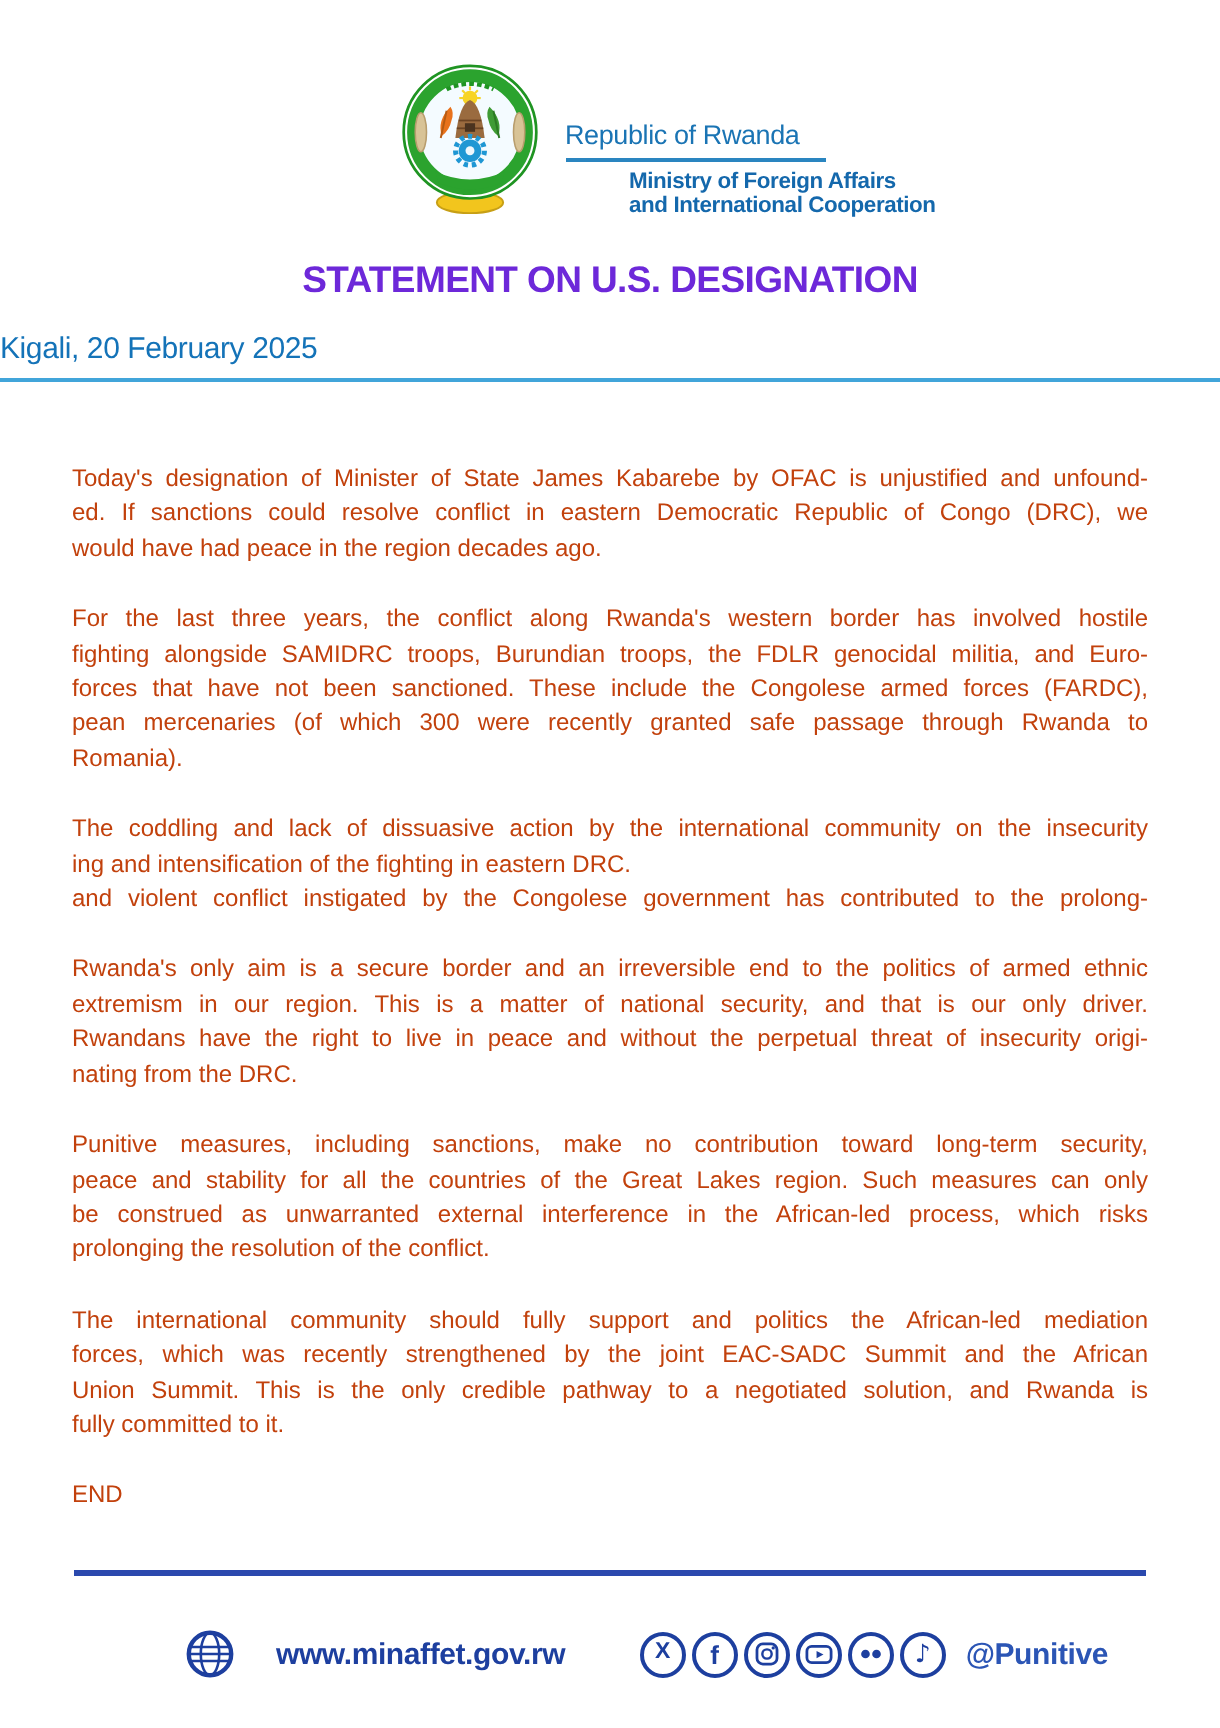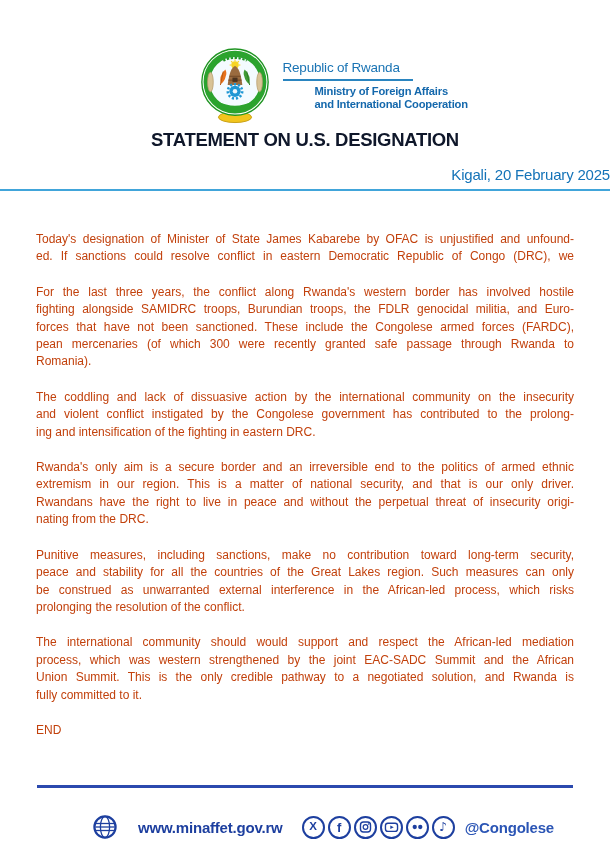--- a/index.html
+++ b/index.html
@@ -1,29 +1,29 @@
 <!DOCTYPE html>
 <html><head>
 <meta charset="utf-8">
 <style>
   html,body{margin:0;padding:0;background:#ffffff;}
   .page{position:relative;width:610px;height:864px;background:#ffffff;overflow:hidden;
         font-family:"Liberation Sans","DejaVu Sans",sans-serif;}
   
-  .logo-row{position:absolute;top:46px;left:0;right:0;display:flex;justify-content:center;
-            align-items:flex-start;gap:9px;}
+  .logo-row{position:absolute;top:30px;left:0;right:0;display:flex;justify-content:center;
+            align-items:flex-end;gap:9px;}
   .logo-svg{width:78px;height:80px;flex:0 0 auto;}
   .org-block{padding-top:14px;width:132px;}
   .org-name{color:#1a74b4;font-size:13.5px;font-weight:400;letter-spacing:-0.2px;white-space:nowrap;}
   .org-rule{height:2px;background:#2a85c0;margin:4px 0 4px 0;width:130px;}
   .ministry{color:#1468ac;font-size:11.2px;font-weight:700;line-height:12.6px;letter-spacing:-0.2px;white-space:nowrap;margin-left:32px;}
   
   .doc-title{position:absolute;top:129px;left:0;right:0;text-align:center;
-             color:#0f172a;font-size:18.5px;font-weight:700;letter-spacing:-0.3px;}
-  .dateline{position:absolute;top:166px;left:0;right:0;text-align:right;
+             color:#6d28d9;font-size:18.5px;font-weight:700;letter-spacing:-0.3px;}
+  .dateline{position:absolute;top:166px;left:0;right:0;text-align:left;
             color:#1473b8;font-size:15px;font-weight:400;letter-spacing:-0.2px;}
   .rule-light{position:absolute;top:189px;left:0;right:0;height:2px;background:#41a5da;}
   
   .body-text{position:absolute;top:231px;left:36px;width:538px;
              color:#c2410c;font-size:12px;line-height:17.4px;letter-spacing:0;}
   .paragraph{margin:0 0 18px 0;}
   .text-line{text-align:justify;text-align-last:justify;white-space:normal;}
   .text-line.last{text-align-last:left;}
   
   .footer-rule{position:absolute;top:785px;left:37px;right:37px;height:2.5px;background:#2b49ae;}
@@ -83,48 +83,49 @@
   </div>
 
   <div class="doc-title">STATEMENT ON U.S. DESIGNATION</div>
   <div class="dateline">Kigali, 20 February 2025</div>
   <div class="rule-light"></div>
 
   <div class="body-text" id="body-text">
       <div class="paragraph">
         <div class="text-line">Today's designation of Minister of State James Kabarebe by OFAC is unjustified and unfound-</div>
         <div class="text-line">ed. If sanctions could resolve conflict in eastern Democratic Republic of Congo (DRC), we</div>
+        <div class="text-line last">would have had peace in the region decades ago.</div>
       </div>
       <div class="paragraph">
         <div class="text-line">For the last three years, the conflict along Rwanda's western border has involved hostile</div>
         <div class="text-line">fighting alongside SAMIDRC troops, Burundian troops, the FDLR genocidal militia, and Euro-</div>
         <div class="text-line">forces that have not been sanctioned. These include the Congolese armed forces (FARDC),</div>
         <div class="text-line">pean mercenaries (of which 300 were recently granted safe passage through Rwanda to</div>
         <div class="text-line last">Romania).</div>
       </div>
       <div class="paragraph">
         <div class="text-line">The coddling and lack of dissuasive action by the international community on the insecurity</div>
+        <div class="text-line last">ing and intensification of the fighting in eastern DRC.</div>
         <div class="text-line">and violent conflict instigated by the Congolese government has contributed to the prolong-</div>
-        <div class="text-line last">ing and intensification of the fighting in eastern DRC.</div>
       </div>
       <div class="paragraph">
         <div class="text-line">Rwanda's only aim is a secure border and an irreversible end to the politics of armed ethnic</div>
         <div class="text-line">extremism in our region. This is a matter of national security, and that is our only driver.</div>
         <div class="text-line">Rwandans have the right to live in peace and without the perpetual threat of insecurity origi-</div>
         <div class="text-line last">nating from the DRC.</div>
       </div>
       <div class="paragraph">
         <div class="text-line">Punitive measures, including sanctions, make no contribution toward long-term security,</div>
         <div class="text-line">peace and stability for all the countries of the Great Lakes region. Such measures can only</div>
         <div class="text-line">be construed as unwarranted external interference in the African-led process, which risks</div>
         <div class="text-line last">prolonging the resolution of the conflict.</div>
       </div>
       <div class="paragraph">
-        <div class="text-line">The international community should would support and respect the African-led mediation</div>
-        <div class="text-line">process, which was western strengthened by the joint EAC-SADC Summit and the African</div>
+        <div class="text-line">The international community should fully support and politics the African-led mediation</div>
+        <div class="text-line">forces, which was recently strengthened by the joint EAC-SADC Summit and the African</div>
         <div class="text-line">Union Summit. This is the only credible pathway to a negotiated solution, and Rwanda is</div>
         <div class="text-line last">fully committed to it.</div>
       </div>
       <div class="paragraph">
         <div class="text-line last">END</div>
       </div>
     </div>
 
   <div class="footer-rule"></div>
   <div class="footer-row">
@@ -162,17 +163,17 @@
           <span class="icon-circle">
             <svg width="22" height="22" viewBox="0 0 22 22">
               <circle cx="7.8" cy="11" r="2.5" fill="#1d3f9f"></circle>
               <circle cx="14.2" cy="11" r="2.5" fill="#1d3f9f"></circle>
             </svg>
           </span>
           <span class="icon-circle">
             <span style="font-size:12.5px;font-family:'DejaVu Sans',sans-serif;">♪</span>
           </span>
         </span>
-      <span class="handle">@Congolese</span>
+      <span class="handle">@Punitive</span>
     </div>
   </div>
 
 </div>
 
 </body></html>

